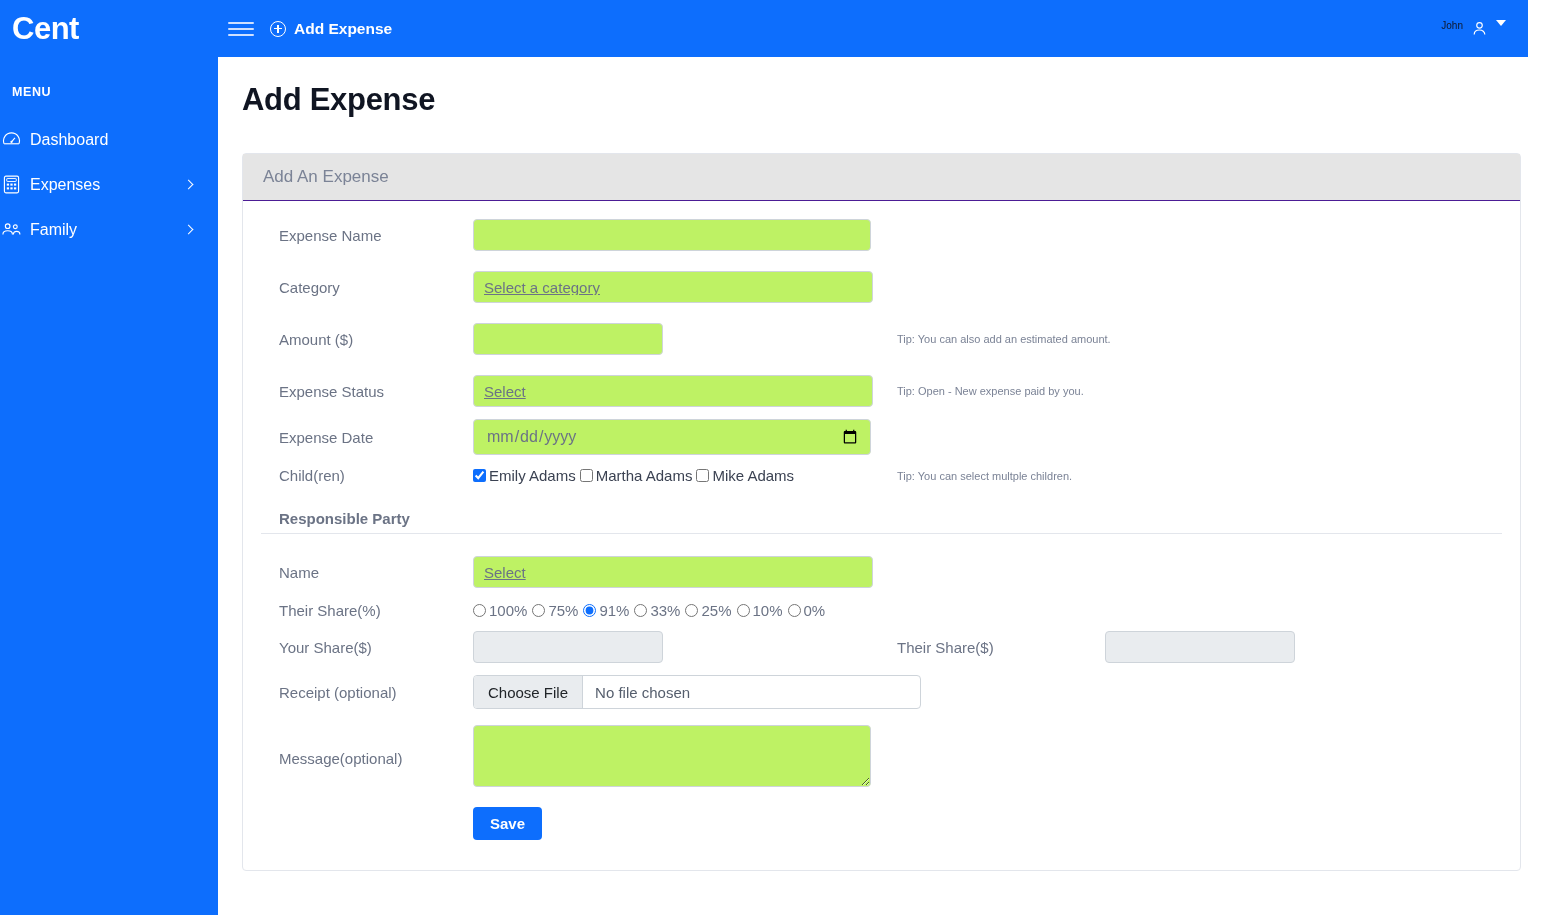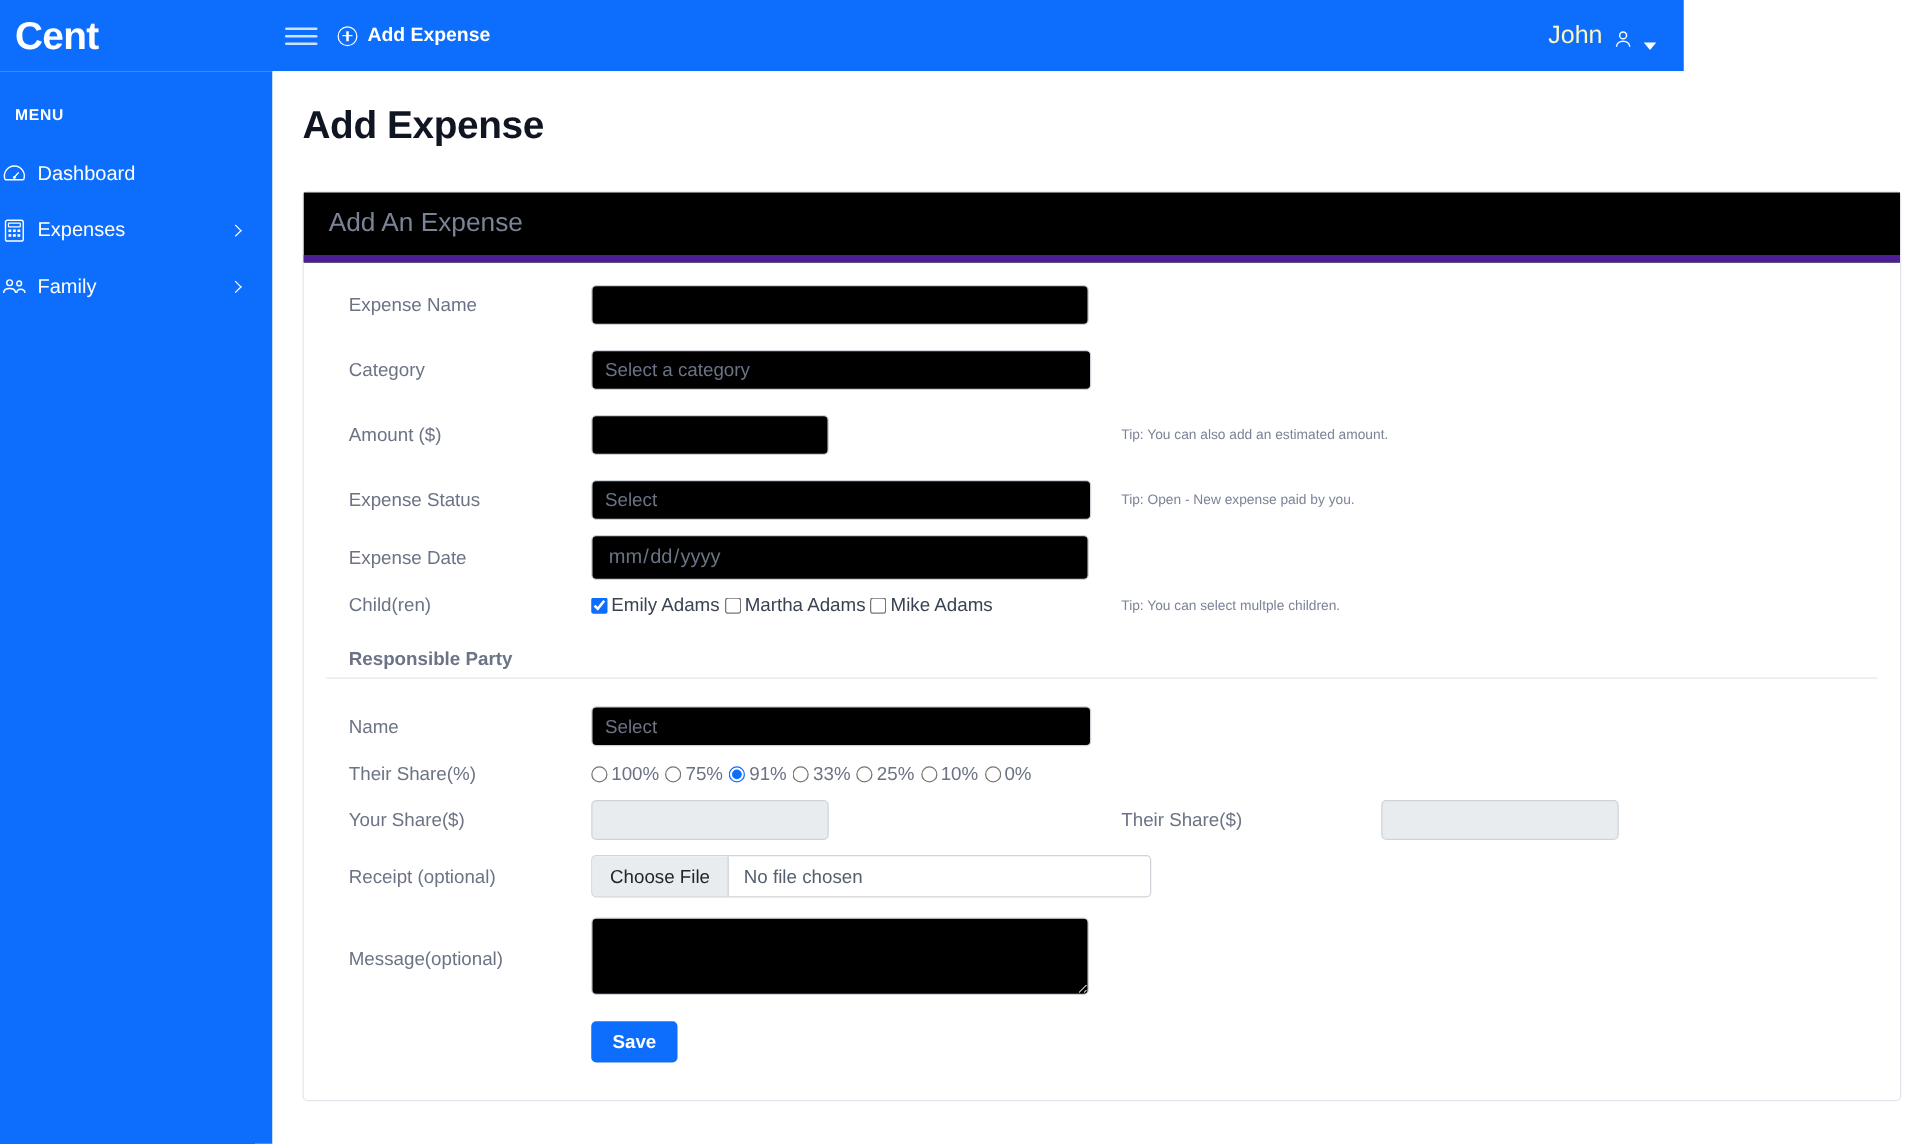--- a/index.html
+++ b/index.html
@@ -7,21 +7,21 @@
     margin: 0; padding: 0;
     width: 1542px; height: 915px;
     overflow: hidden;
     background: #ffffff;
     font-family: "Liberation Sans", sans-serif;
   }
 
   
   .topbar {
     position: absolute; top: 0; left: 0;
-    width: 1347px; height: 57px;
+    width: 1528px; height: 57px;
     background: #0d6efd;
     display: flex; align-items: center;
   }
   .logo {
     width: 218px; padding-left: 12px;
     color: #ffffff;
     font-size: 31px; font-weight: bold;
     letter-spacing: -0.5px;
     line-height: 1;
   }
@@ -46,22 +46,22 @@
     border-radius: 50%; position: relative; display: inline-block;
   }
   .plus-circle::before, .plus-circle::after {
     content: ""; position: absolute; background: #ffffff;
   }
   .plus-circle::before { left: 3px; right: 3px; top: 6.2px; height: 1.6px; }
   .plus-circle::after  { top: 3px; bottom: 3px; left: 6.2px; width: 1.6px; }
 
   .user-area {
     margin-left: auto; margin-right: 22px;
-    display: flex; align-items: flex-end; gap: 8px;
-    color: #fef9c3; font-size: 20px; cursor: pointer;
+    display: flex; align-items: flex-start; gap: 8px;
+    color: #0f172a; font-size: 10px; cursor: pointer;
   }
   .caret-down {
     width: 0; height: 0;
     border-left: 5px solid transparent;
     border-right: 5px solid transparent;
     border-top: 6px solid #ffffff;
   }
 
   
   .sidebar {
@@ -108,24 +108,24 @@
   }
 
   .card {
     position: absolute; left: 24px; top: 96px;
     width: 1279px;
     border: 1px solid #e3e6ec;
     border-radius: 4px;
     background: #ffffff;
   }
   .card-header {
-    background: #000000;
-    border-bottom: 6px solid #4c1d95;
+    background: #e5e5e5;
+    border-bottom: 1px solid #4c1d95;
     padding: 13px 20px;
-    font-size: 21px;
+    font-size: 17px;
     color: #7b8396;
   }
   .card-body { padding: 18px 18px 30px 18px; }
 
   
   .row {
     display: flex; align-items: center;
     margin-bottom: 12px;
   }
   .row-label {
@@ -138,23 +138,24 @@
     font-size: 11px; color: #7b8396;
     margin-left: 24px;
   }
 
   input.txt, select.sel, textarea.ta {
     font-family: "Liberation Sans", sans-serif;
     font-size: 15px;
     color: #495057;
     border: 1px solid #ced4da;
     border-radius: 4px;
-    background: #000000;
+    background: #bef264;
     padding: 7px 10px;
     outline: none;
+    text-decoration: underline;
   }
   input.txt { width: 398px; height: 32px; }
   input.txt.short { width: 190px; }
   select.sel {
     width: 400px; height: 32px;
     -webkit-appearance: none; appearance: none;
     color: #6b7385;
   }
   input.date {
     width: 398px; height: 36px;

